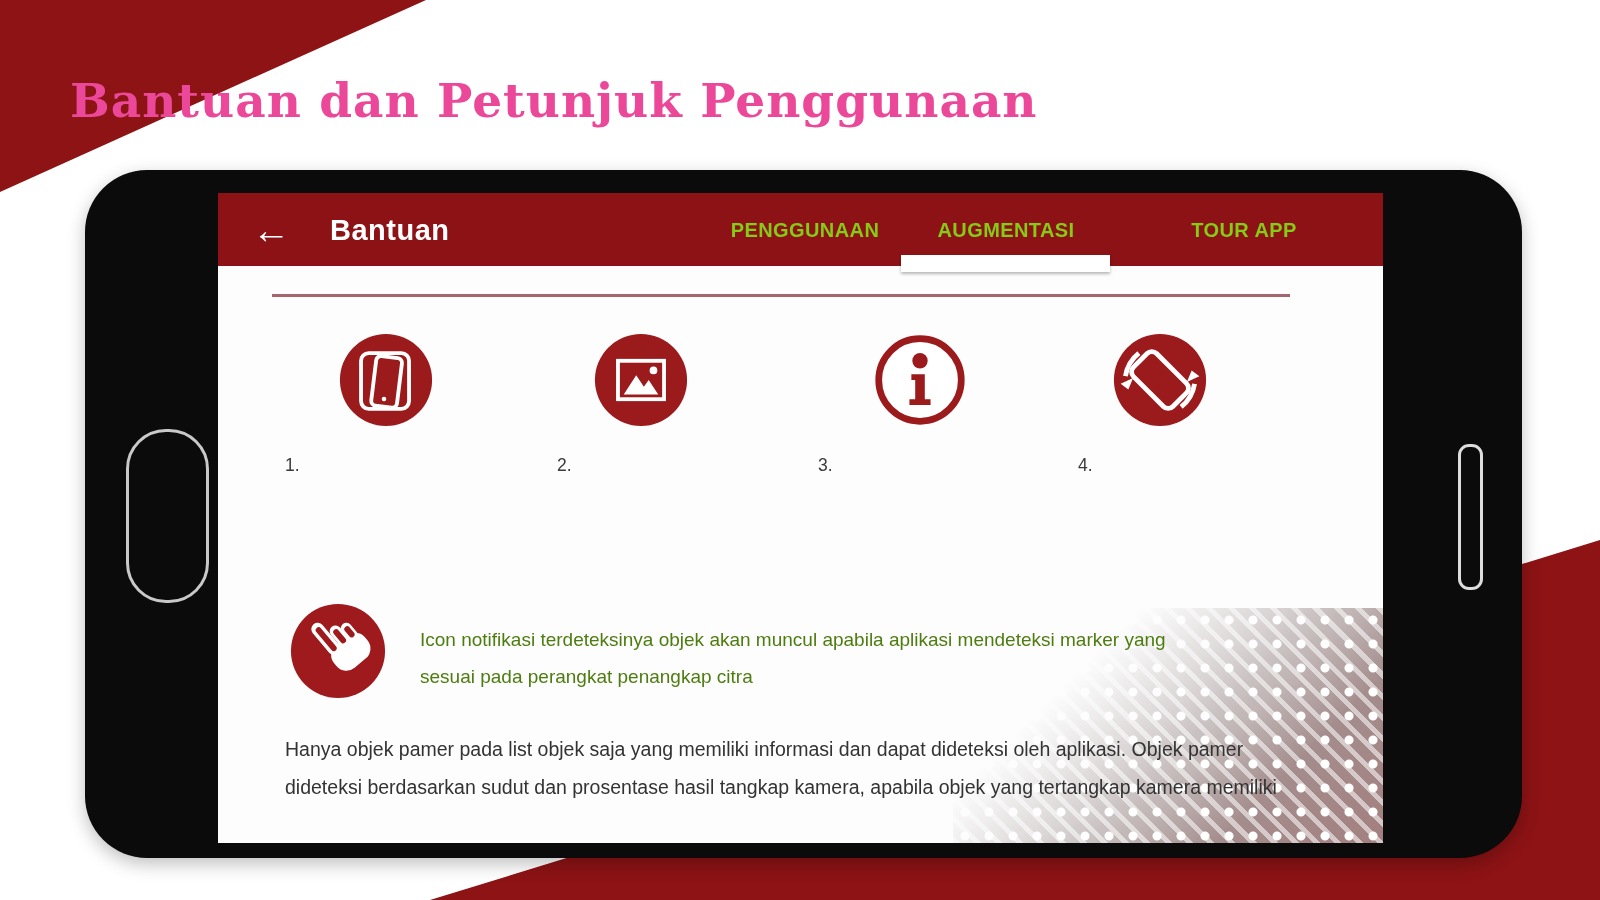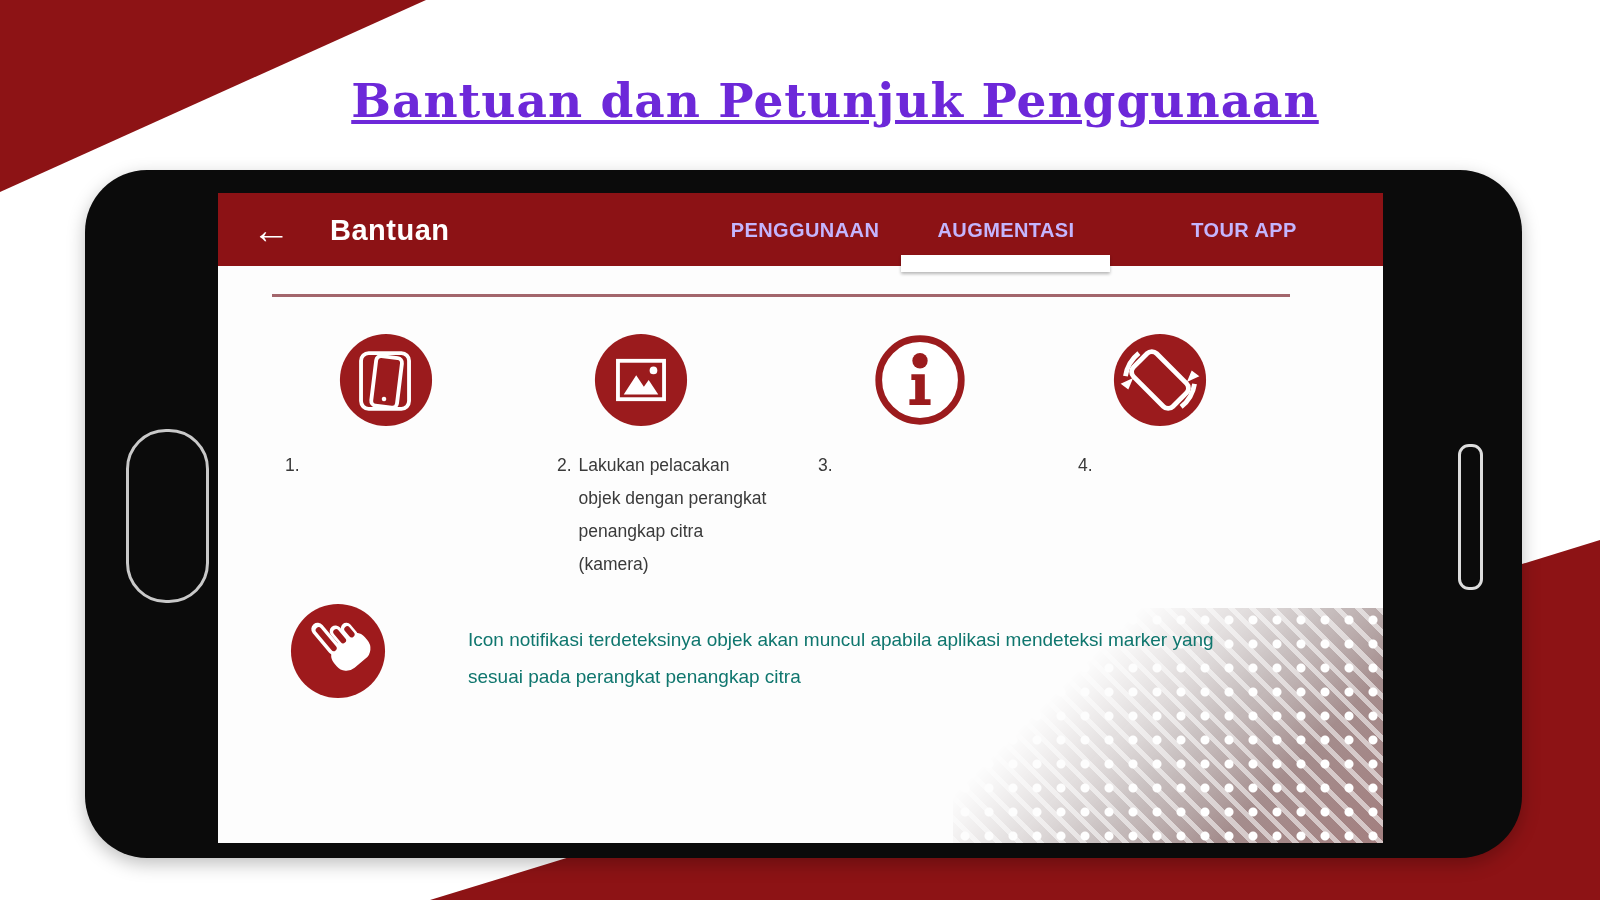--- a/index.html
+++ b/index.html
@@ -7,22 +7,22 @@
     width:1600px;height:900px;position:relative;overflow:hidden;
     background:#ffffff;font-family:"Liberation Sans",sans-serif;
   }
   
   .corner-tl{position:absolute;left:0;top:0;width:426px;height:192px;
     background:#8d1315;clip-path:polygon(0 0,100% 0,0 100%);}
   .corner-br{position:absolute;left:430px;top:540px;width:1170px;height:360px;
     background:#8d1315;clip-path:polygon(100% 0,100% 100%,0 100%);}
   
   .page-title{position:absolute;top:42px;left:0;width:100%;box-sizing:border-box;
-    padding-left:70px;text-align:center;font-family:"DejaVu Serif",serif;
-    font-weight:bold;font-size:47px;color:#6d28d9;letter-spacing:1px;text-decoration:underline;}
+    padding-left:70px;font-family:"DejaVu Serif",serif;
+    font-weight:bold;font-size:47px;color:#ec4899;letter-spacing:1px;}
   
   .phone{position:absolute;left:85px;top:170px;width:1437px;height:688px;
     background:#0b0b0b;border-radius:62px;box-shadow:0 6px 18px rgba(0,0,0,.25);}
   .side-btn-left{position:absolute;left:41px;top:259px;width:77px;height:168px;
     border:3px solid #c9c9c9;border-radius:40px;}
   .side-btn-right{position:absolute;right:39px;top:274px;width:19px;height:140px;
     border:3px solid #dddddd;border-radius:11px;}
   .screen{position:absolute;left:133px;top:23px;width:1165px;height:650px;
     background:#fdfdfd;overflow:hidden;}
   
@@ -33,39 +33,39 @@
       linear-gradient(135deg,#d2cccc 0%,#a69898 55%,#a37f7f 100%);
     background-size:auto,24px 24px,100% 100%;
     -webkit-mask-image:linear-gradient(135deg, transparent 28%, #000 75%);
     mask-image:linear-gradient(135deg, transparent 28%, #000 75%);}
   
   .appbar{position:absolute;left:0;top:0;width:100%;height:73px;background:#8c1215;}
   .back{position:absolute;left:34px;top:50%;transform:translateY(-50%);
     color:#ffffff;font-size:38px;line-height:1;cursor:pointer;}
   .appbar-title{position:absolute;left:112px;top:50%;transform:translateY(-50%);
     color:#ffffff;font-size:29px;font-weight:bold;letter-spacing:.5px;}
-  .tab{position:absolute;top:50%;transform:translate(-50%,-50%);color:#c4b5fd;
+  .tab{position:absolute;top:50%;transform:translate(-50%,-50%);color:#84cc16;
     font-weight:bold;font-size:20px;letter-spacing:.4px;white-space:nowrap;cursor:pointer;}
   .tab1{left:587px;} .tab2{left:788px;} .tab3{left:1026px;}
   .tab-indicator{position:absolute;left:683px;top:62px;width:209px;height:17px;
     background:#ffffff;box-shadow:0 2px 3px rgba(0,0,0,.28);}
   .divider{position:absolute;left:54px;top:101px;width:1018px;height:3px;background:#a3666c;}
   
   .step-icon{position:absolute;width:96px;height:96px;top:139px;}
   .si1{left:120px;} .si2{left:375px;} .si3{left:654px;} .si4{left:894px;}
   
   .step{position:absolute;top:256px;display:flex;gap:7px;
     font-size:17.5px;line-height:33px;color:#3a3a3a;}
   .step .num{flex:none;}
   .step .lines{white-space:pre-line;}
   .st1{left:67px;} .st2{left:339px;} .st3{left:600px;} .st4{left:860px;}
   
   .note-icon{position:absolute;left:71px;top:409px;width:98px;height:98px;}
   .note-text{position:absolute;left:202px;top:428px;font-size:19px;line-height:37px;
-    color:#0f766e;white-space:pre-line;margin-left:48px;}
+    color:#4d7c0f;white-space:pre-line;}
   
   .footer-text{position:absolute;left:67px;top:537px;font-size:19.5px;line-height:38px;
     color:#333333;white-space:pre-line;}
 </style>
 </head>
 <body>
 
 <div class="corner-tl"></div>
 <div class="corner-br"></div>
 
@@ -118,24 +118,20 @@
       <polygon points="9,54 22,48 17,60" fill="#fff"></polygon>
       <path d="M72 78 A38 38 0 0 0 86 54" stroke="#fff" stroke-width="5" fill="none"></path>
       <polygon points="91,46 78,52 83,40" fill="#fff"></polygon>
     </svg>
 
     <div class="step st1">
       <span class="num">1.</span>
     </div>
     <div class="step st2">
       <span class="num">2.</span>
-      <span class="lines">Lakukan pelacakan
-objek dengan perangkat
-penangkap citra
-(kamera)</span>
     </div>
     <div class="step st3">
       <span class="num">3.</span>
     </div>
     <div class="step st4">
       <span class="num">4.</span>
     </div>
 
     <svg class="note-icon" viewBox="0 0 100 100">
       <circle cx="50" cy="50" r="48" fill="#9e1a1c"></circle>
@@ -147,15 +143,17 @@
       </g>
       <g transform="rotate(-40 50 50)" fill="#9e1a1c">
         <rect x="45.5" y="18" width="6" height="30" rx="3"></rect>
         <rect x="58" y="31" width="6" height="17" rx="3"></rect>
         <rect x="68.5" y="36" width="6" height="13" rx="3"></rect>
       </g>
     </svg>
     <div class="note-text">Icon notifikasi terdeteksinya objek akan muncul apabila aplikasi mendeteksi marker yang
 sesuai pada perangkat penangkap citra</div>
 
+    <div class="footer-text">Hanya objek pamer pada list objek saja yang memiliki informasi dan dapat dideteksi oleh aplikasi. Objek pamer
+dideteksi berdasarkan sudut dan prosentase hasil tangkap kamera, apabila objek yang tertangkap kamera memiliki</div>
 
   </div>
 </div>
 
 </body></html>

